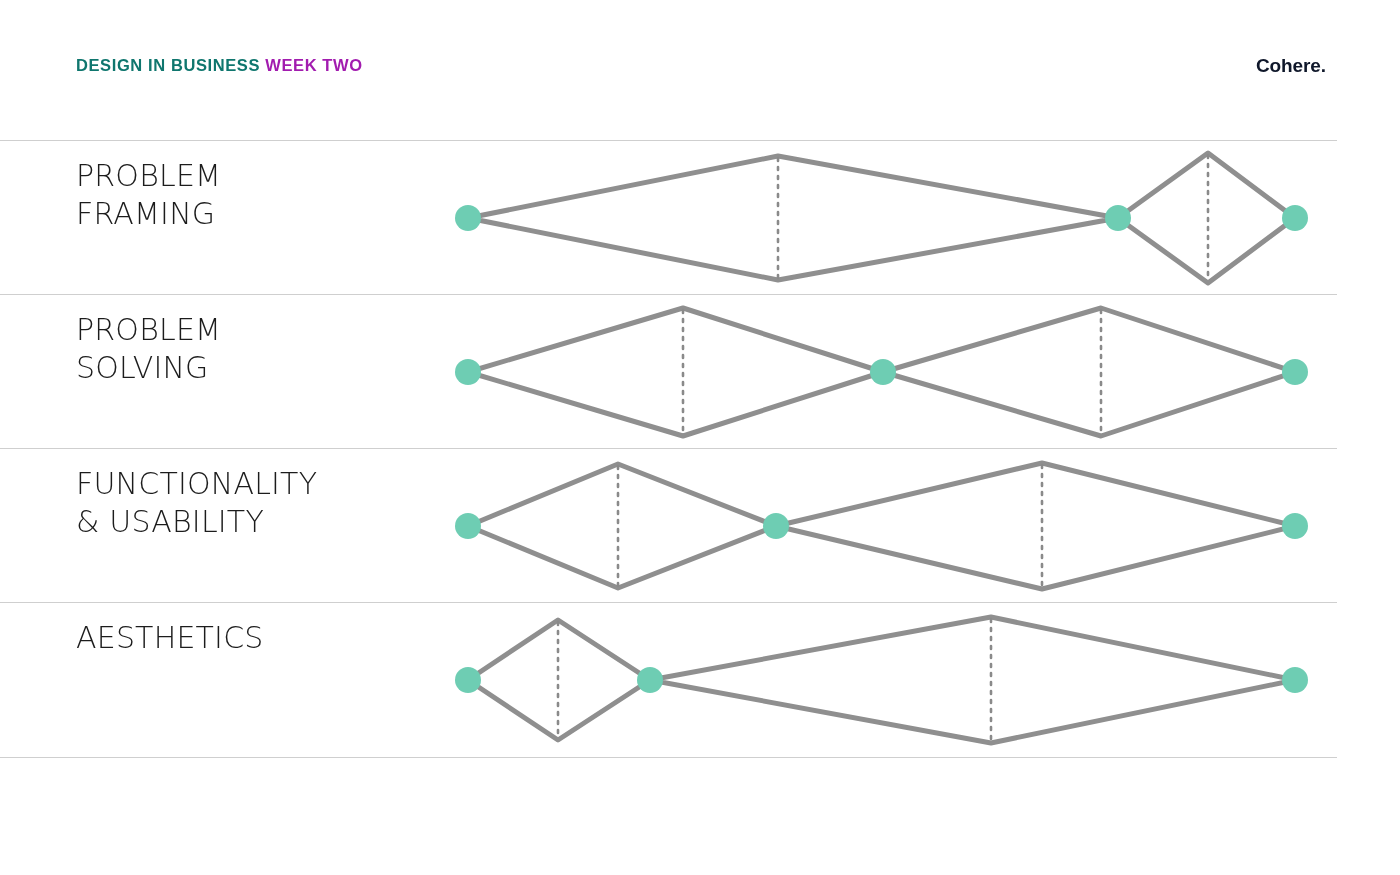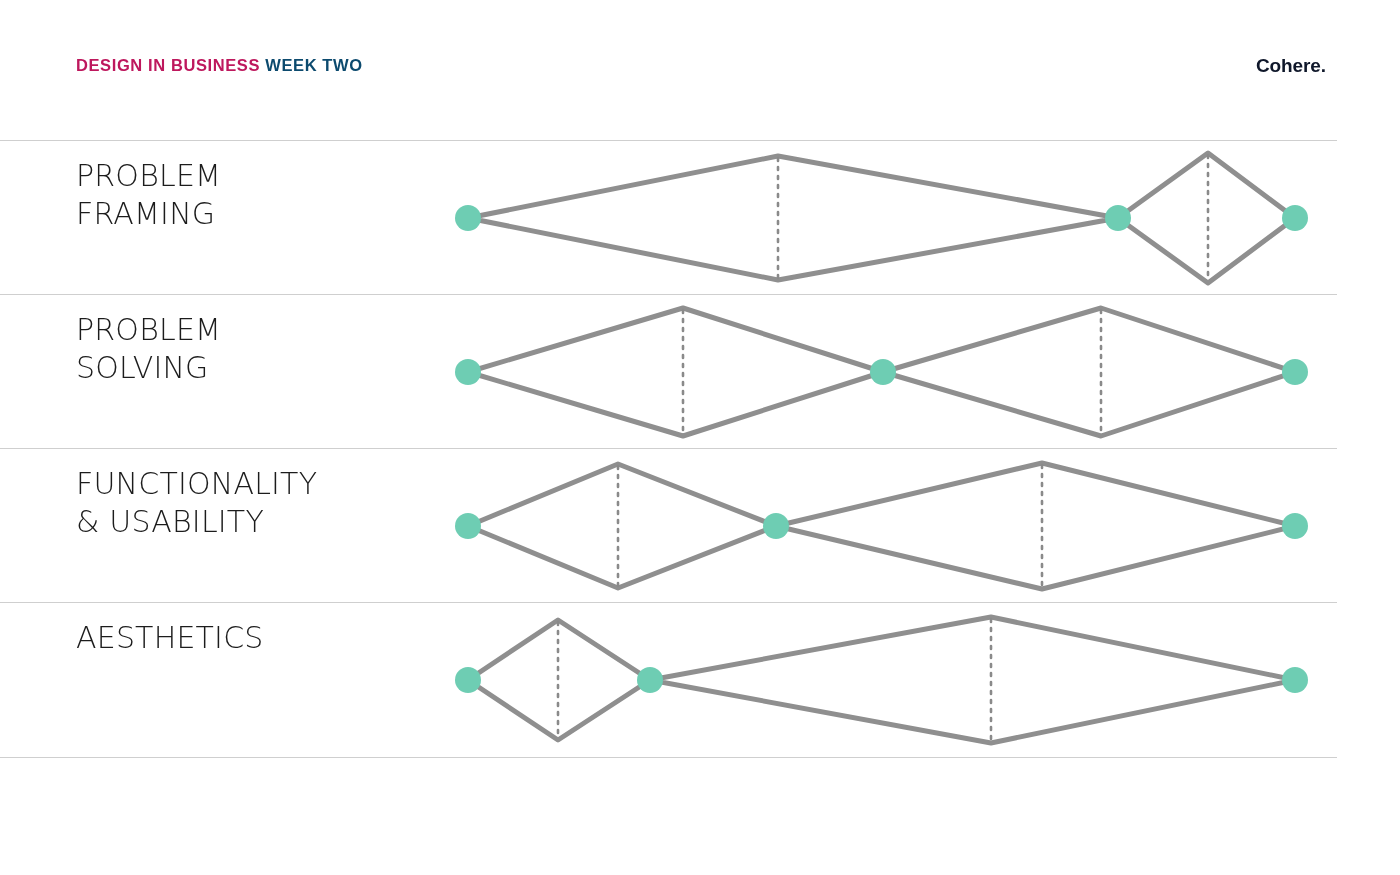--- a/index.html
+++ b/index.html
@@ -27,22 +27,22 @@
   }
   .header-title {
     position: absolute;
     left: 76px;
     top: 56px;
     font-size: 16.5px;
     font-weight: bold;
     letter-spacing: 0.6px;
     white-space: nowrap;
   }
-  .title-main { color: #be185d; }
-  .title-accent { color: #0c4a6e; }
+  .title-main { color: #0f766e; }
+  .title-accent { color: #a21caf; }
   .brand {
     position: absolute;
     right: 74px;
     top: 55px;
     font-size: 19px;
     font-weight: bold;
     letter-spacing: -0.1px;
     color: #0f172a;
     white-space: nowrap;
   }

